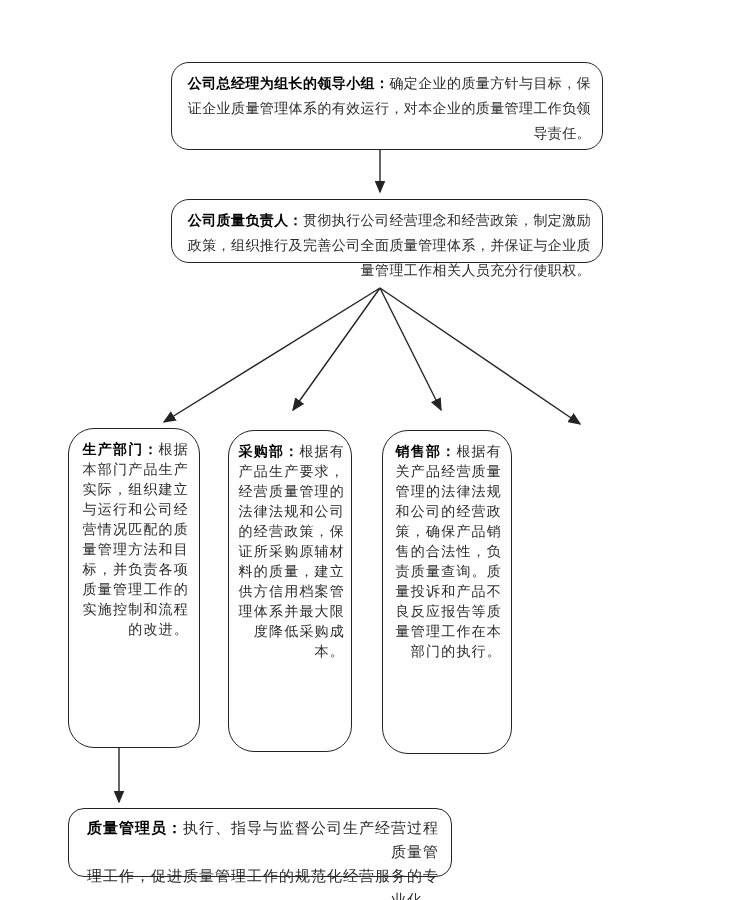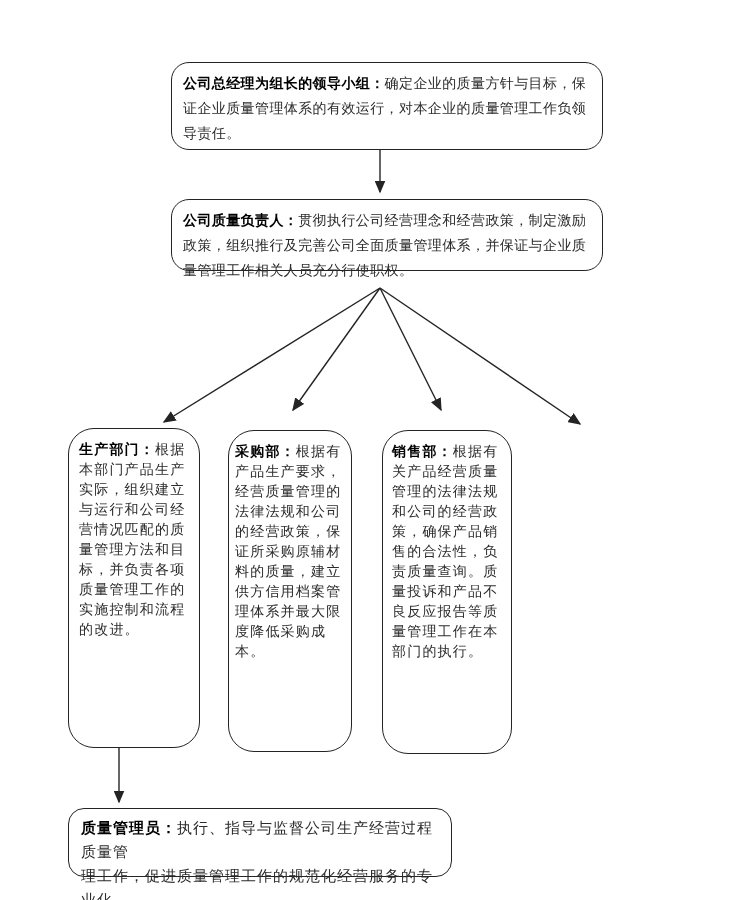--- a/index.html
+++ b/index.html
@@ -18,21 +18,21 @@
     position: absolute;
     left: 0; top: 0;
     width: 729px; height: 900px;
     pointer-events: none;
   }
   .box {
     position: absolute;
     box-sizing: border-box;
     border: 1.5px solid #242424;
     background: #ffffff;
-    text-align: left;
+    text-align: right;
   }
   .box b, .box span {
     white-space: pre-line;
   }
   .box b { color: #000000; font-weight: bold; }
   .wide {
     border-radius: 18px;
     font-size: 14px;
     line-height: 25px;
     letter-spacing: 0.4px;
@@ -68,21 +68,21 @@
     <line x1="380" y1="288" x2="293" y2="410" stroke="#242424" stroke-width="1.4" marker-end="url(#ah)"></line>
     <line x1="380" y1="288" x2="441" y2="410" stroke="#242424" stroke-width="1.4" marker-end="url(#ah)"></line>
     <line x1="380" y1="288" x2="580" y2="424" stroke="#242424" stroke-width="1.4" marker-end="url(#ah)"></line>
     <line x1="119" y1="748" x2="119" y2="802" stroke="#242424" stroke-width="1.4" marker-end="url(#ah)"></line>
   </svg>
 
   <div class="box wide" style="left:171px;top:62px;width:432px;height:88px"><b>公司总经理为组长的领导小组：</b><span>确定企业的质量方针与目标，保
 证企业质量管理体系的有效运行，对本企业的质量管理工作负领
 导责任。</span></div>
 
-  <div class="box wide" style="left:171px;top:199px;width:432px;height:72px"><b>公司质量负责人：</b><span>贯彻执行公司经营理念和经营政策，制定激励
+  <div class="box wide" style="left:171px;top:199px;width:432px;height:64px"><b>公司质量负责人：</b><span>贯彻执行公司经营理念和经营政策，制定激励
 政策，组织推行及完善公司全面质量管理体系，并保证与企业质
 量管理工作相关人员充分行使职权。</span></div>
 
   <div class="box dept" style="left:68px;top:428px;width:132px;height:320px;padding:11px 10px 0"><b>生产部门：</b><span>根据
 本部门产品生产
 实际，组织建立
 与运行和公司经
 营情况匹配的质
 量管理方法和目
 标，并负责各项

